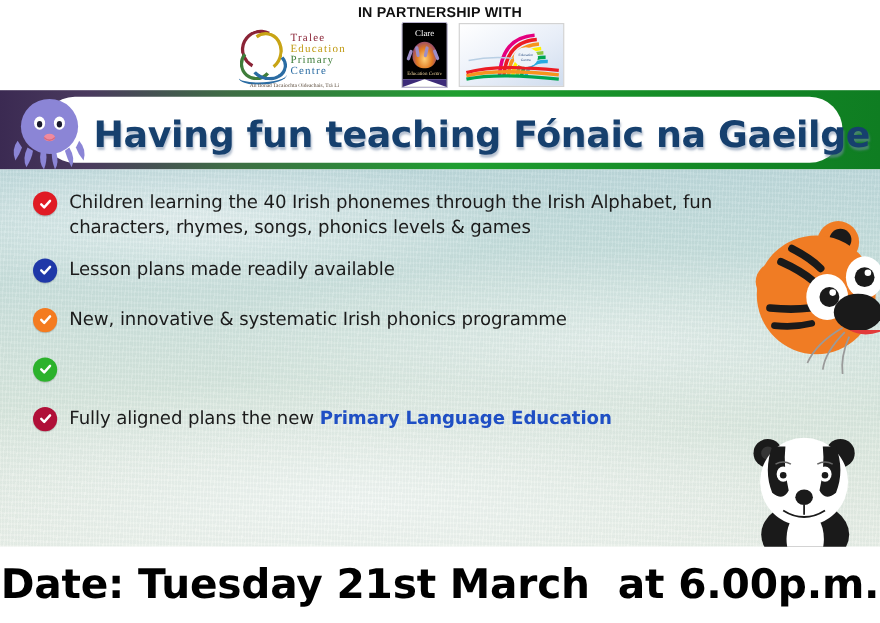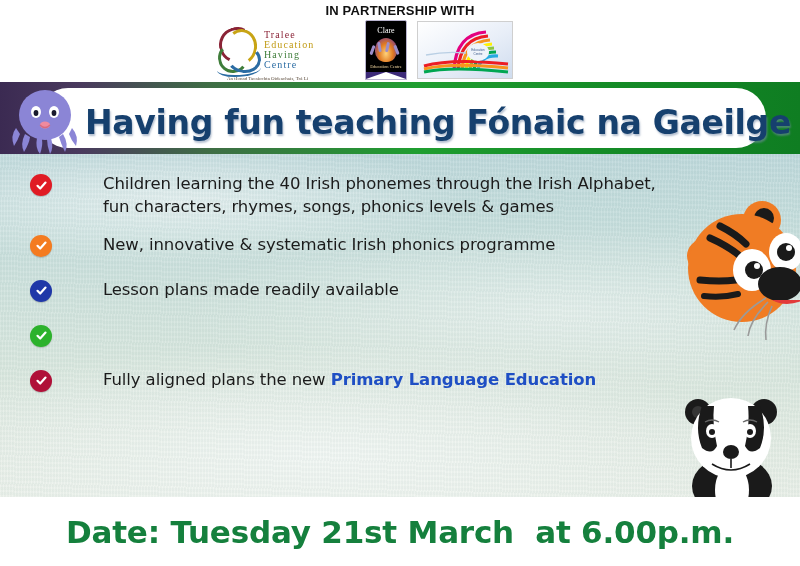--- a/index.html
+++ b/index.html
@@ -238,21 +238,20 @@
     position: absolute;
     left: 30px; top: 18px;
     width: 640px;
   }
   .bullet-row {
     display: flex;
     align-items: flex-start;
     margin-bottom: 21px;
     position: relative;
     z-index: 3;
-    gap: 40px;
   }
   .bullet-row:nth-child(1) { margin-bottom: 14px; }
   .bullet-dot {
     flex: 0 0 22px;
     width: 22px; height: 22px;
     border-radius: 50%;
     margin-top: 2px;
     margin-right: 11px;
     display: flex;
     align-items: center;
@@ -294,22 +293,22 @@
     left: 0; top: 497px;
     width: 800px; height: 69px;
     background: #ffffff;
     display: flex;
     align-items: center;
     justify-content: center;
   }
   #date-text {
     font-family: "DejaVu Sans", sans-serif;
     font-weight: bold;
-    font-size: 31px;
-    color: #15803d;
+    font-size: 37px;
+    color: #000000;
     letter-spacing: -0.2px;
     white-space: pre;
   }
 </style>
 </head>
 <body>
 
 <div id="partner-strip">
   <div id="partner-heading">IN PARTNERSHIP WITH</div>
 
@@ -319,21 +318,21 @@
       <div class="mark">
         <div class="arc a1"></div>
         <div class="arc a2"></div>
         <div class="arc a3"></div>
         <div class="arc a4"></div>
         <div class="swoosh"></div>
       </div>
       <div class="words">
         <span class="lw1">Tralee</span>
         <span class="lw2">Education</span>
-        <span class="lw3">Having</span>
+        <span class="lw3">Primary</span>
         <span class="lw4">Centre</span>
       </div>
       <div class="irish">An tIonad Tacaíochta Oideachais, Trá Lí</div>
     </div>
 
     <div class="logo-clare">
       <div class="clare-title">Clare</div>
       <div class="flame"></div>
       <div class="figs">
           <i></i>
@@ -454,35 +453,35 @@
     <div class="bullet-row">
       <span class="bullet-dot" style="background:#e01b24;">
         <svg width="13" height="13" viewBox="0 0 13 13">
             <path d="M2.5 6.8 L5.2 9.5 L10.5 3.6" stroke="#ffffff" stroke-width="2.2" fill="none" stroke-linecap="round" stroke-linejoin="round"></path>
           </svg>
       </span>
       <span class="bullet-text">Children learning the 40 Irish phonemes through the Irish Alphabet, fun characters, rhymes, songs, phonics levels &amp; games</span>
     </div>
 
     <div class="bullet-row">
+      <span class="bullet-dot" style="background:#1f38a8;">
+        <svg width="13" height="13" viewBox="0 0 13 13">
+            <path d="M2.5 6.8 L5.2 9.5 L10.5 3.6" stroke="#ffffff" stroke-width="2.2" fill="none" stroke-linecap="round" stroke-linejoin="round"></path>
+          </svg>
+      </span>
+      <span class="bullet-text">Lesson plans made readily available</span>
+    </div>
+
+    <div class="bullet-row">
       <span class="bullet-dot" style="background:#f47b20;">
         <svg width="13" height="13" viewBox="0 0 13 13">
             <path d="M2.5 6.8 L5.2 9.5 L10.5 3.6" stroke="#ffffff" stroke-width="2.2" fill="none" stroke-linecap="round" stroke-linejoin="round"></path>
           </svg>
       </span>
       <span class="bullet-text">New, innovative &amp; systematic Irish phonics programme</span>
-    </div>
-
-    <div class="bullet-row">
-      <span class="bullet-dot" style="background:#1f38a8;">
-        <svg width="13" height="13" viewBox="0 0 13 13">
-            <path d="M2.5 6.8 L5.2 9.5 L10.5 3.6" stroke="#ffffff" stroke-width="2.2" fill="none" stroke-linecap="round" stroke-linejoin="round"></path>
-          </svg>
-      </span>
-      <span class="bullet-text">Lesson plans made readily available</span>
     </div>
 
     <div class="bullet-row">
       <span class="bullet-dot" style="background:#2cb22c;">
         <svg width="13" height="13" viewBox="0 0 13 13">
             <path d="M2.5 6.8 L5.2 9.5 L10.5 3.6" stroke="#ffffff" stroke-width="2.2" fill="none" stroke-linecap="round" stroke-linejoin="round"></path>
           </svg>
       </span>
     </div>
 

